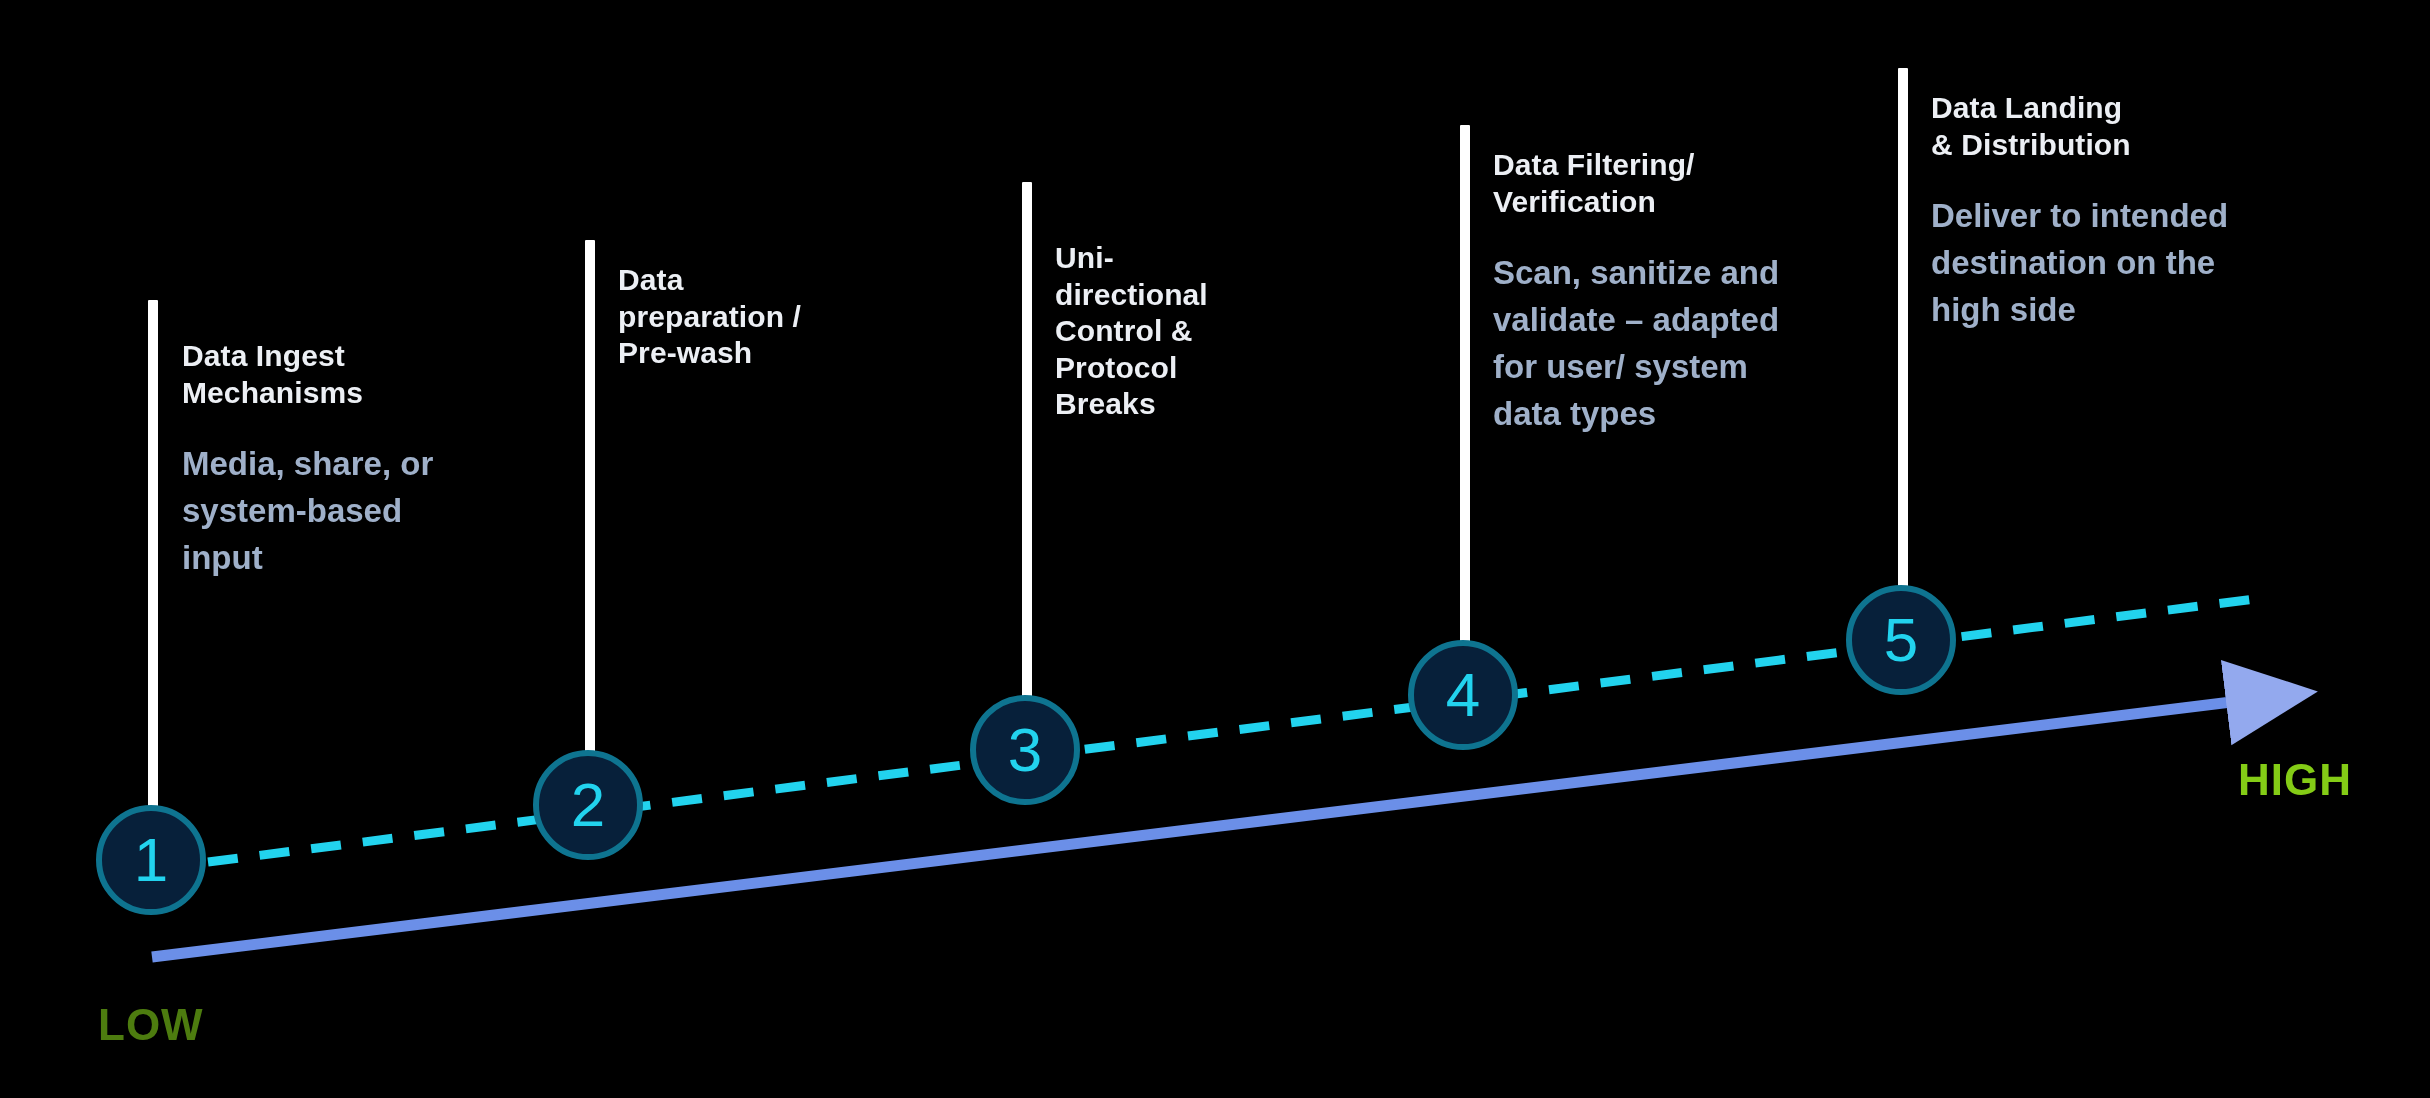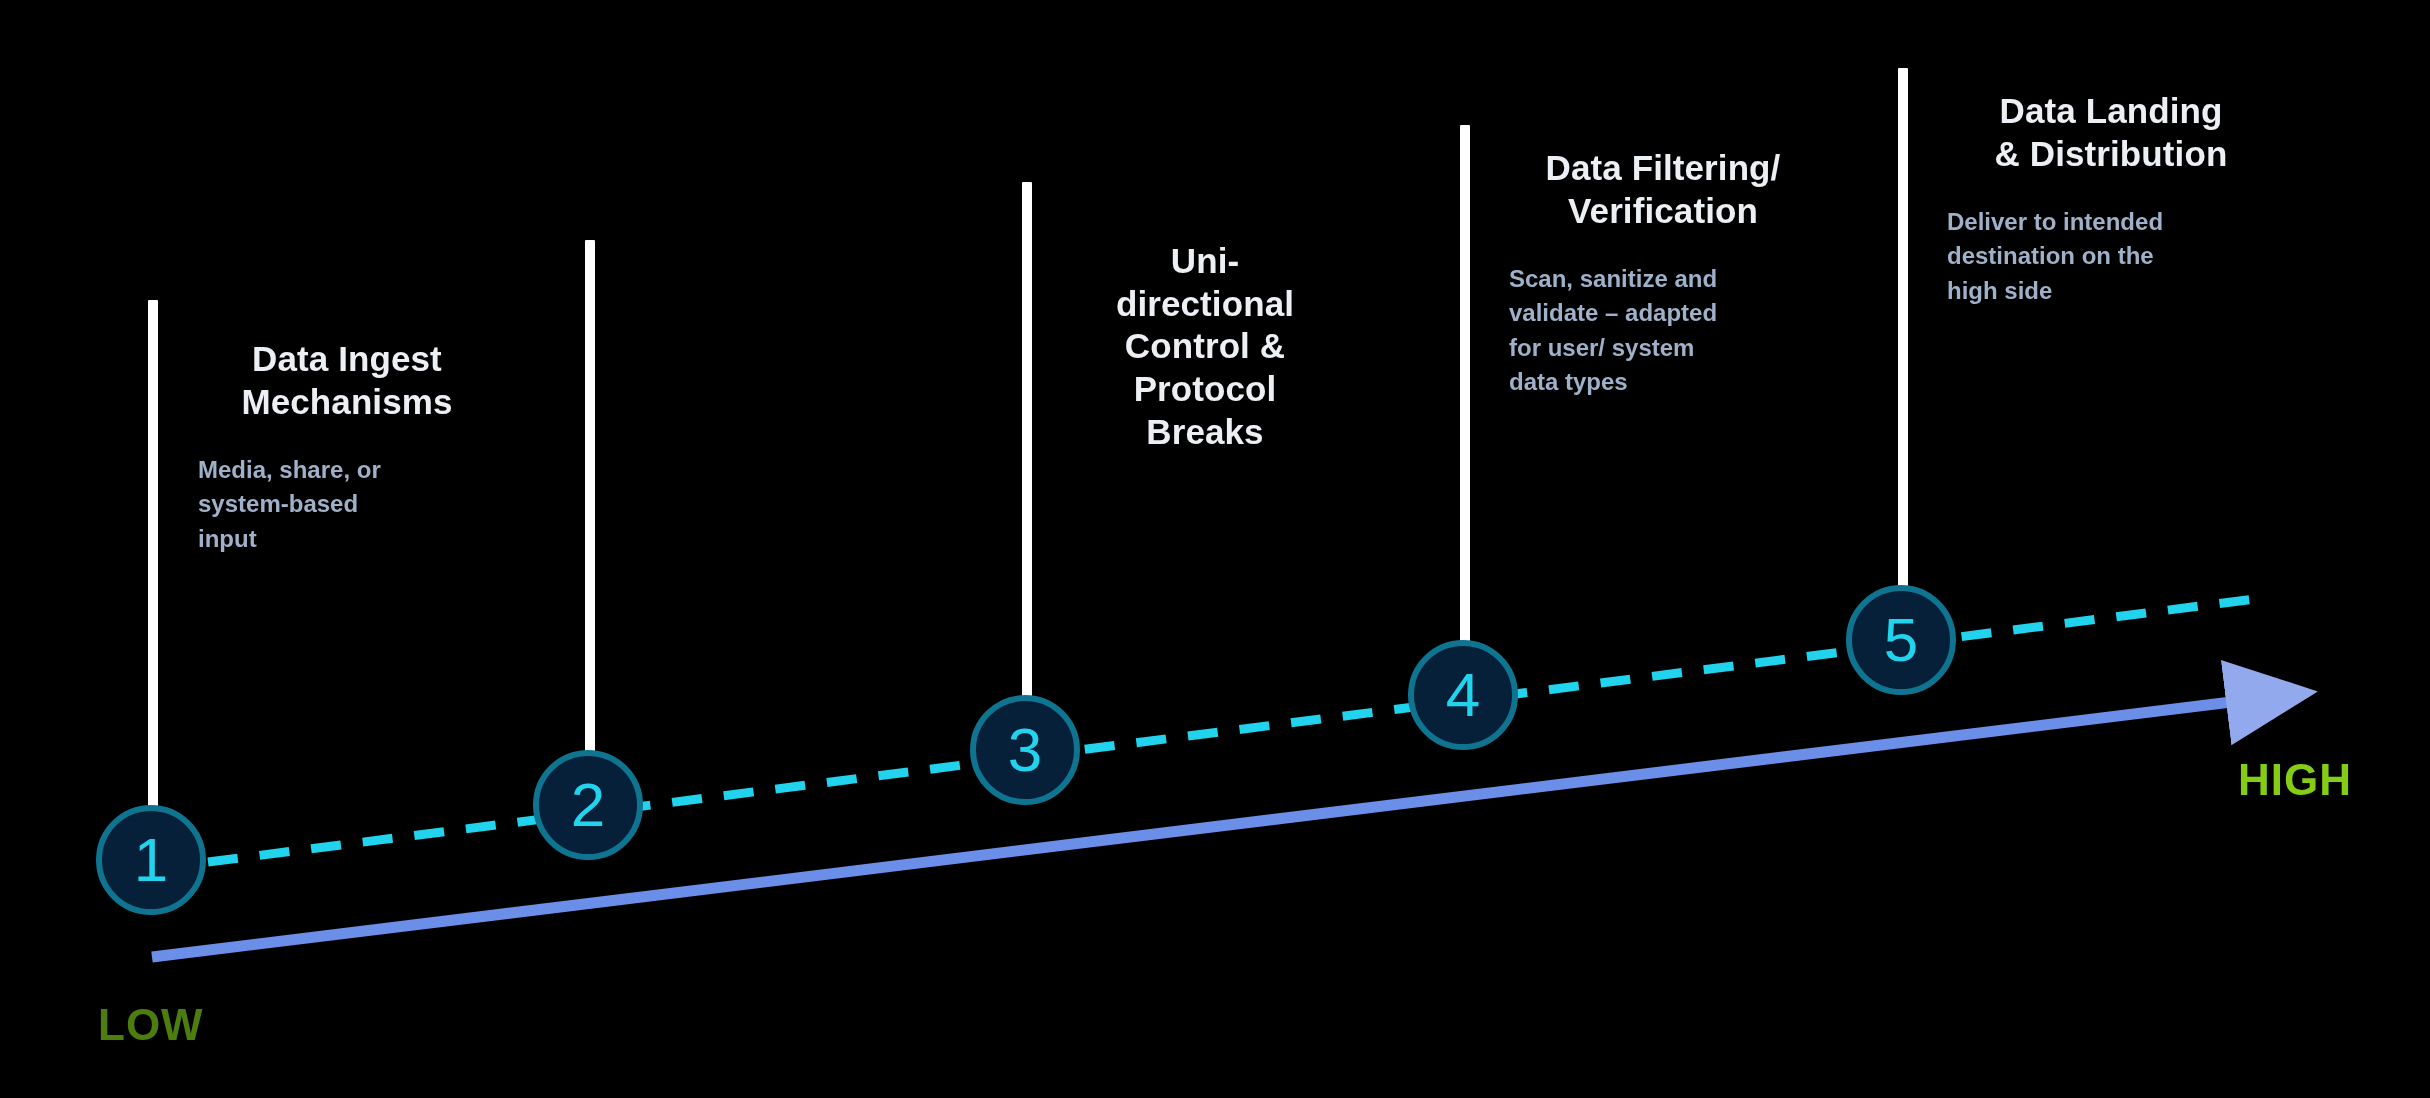--- a/index.html
+++ b/index.html
@@ -23,26 +23,26 @@
     background:#07203a;border:6px solid #0e7490;
     display:flex;align-items:center;justify-content:center;
     box-sizing:border-box;
   }
   .bubble-num{
     color:#22d3ee;font-size:62px;font-weight:400;line-height:1;
     font-family:"Liberation Sans","DejaVu Sans",sans-serif;
   }
   .txtblock{position:absolute;}
   .step-title{
-    color:#eceff4;font-weight:bold;font-size:35px;line-height:1.22;
-    letter-spacing:.1px;margin:0 0 30px 0;white-space:pre-line;text-align:center;
+    color:#eceff4;font-weight:bold;font-size:30px;line-height:1.22;
+    letter-spacing:.1px;margin:0 0 30px 0;white-space:pre-line;
   }
   .step-body{
-    color:#9fb0c9;font-weight:bold;font-size:24px;line-height:1.42;
-    margin:16px;white-space:pre-line;
+    color:#9fb0c9;font-weight:bold;font-size:33px;line-height:1.42;
+    margin:0;white-space:pre-line;
   }
   .axis-label{
     position:absolute;font-size:44px;font-weight:bold;letter-spacing:1px;
   }
   #label-low{color:#4d7c0f;left:98px;top:1000px;}
   #label-high{color:#84cc16;left:2238px;top:755px;}
 </style>
 </head>
 <body>
 
@@ -74,20 +74,23 @@
 input</div>
     </div>
   </div>
 
   <div class="step">
     <div class="stem" style="left:585px;top:240px;height:550px;"></div>
     <div class="bubble" style="left:533px;top:750px;width:110px;height:110px;">
       <span class="bubble-num">2</span>
     </div>
     <div class="txtblock" style="left:618px;top:262px;width:330px;">
+      <div class="step-title">Data
+preparation /
+Pre-wash</div>
     </div>
   </div>
 
   <div class="step">
     <div class="stem" style="left:1022px;top:182px;height:550px;"></div>
     <div class="bubble" style="left:970px;top:695px;width:110px;height:110px;">
       <span class="bubble-num">3</span>
     </div>
     <div class="txtblock" style="left:1055px;top:204px;width:300px;margin-top:36px;">
       <div class="step-title">Uni-

